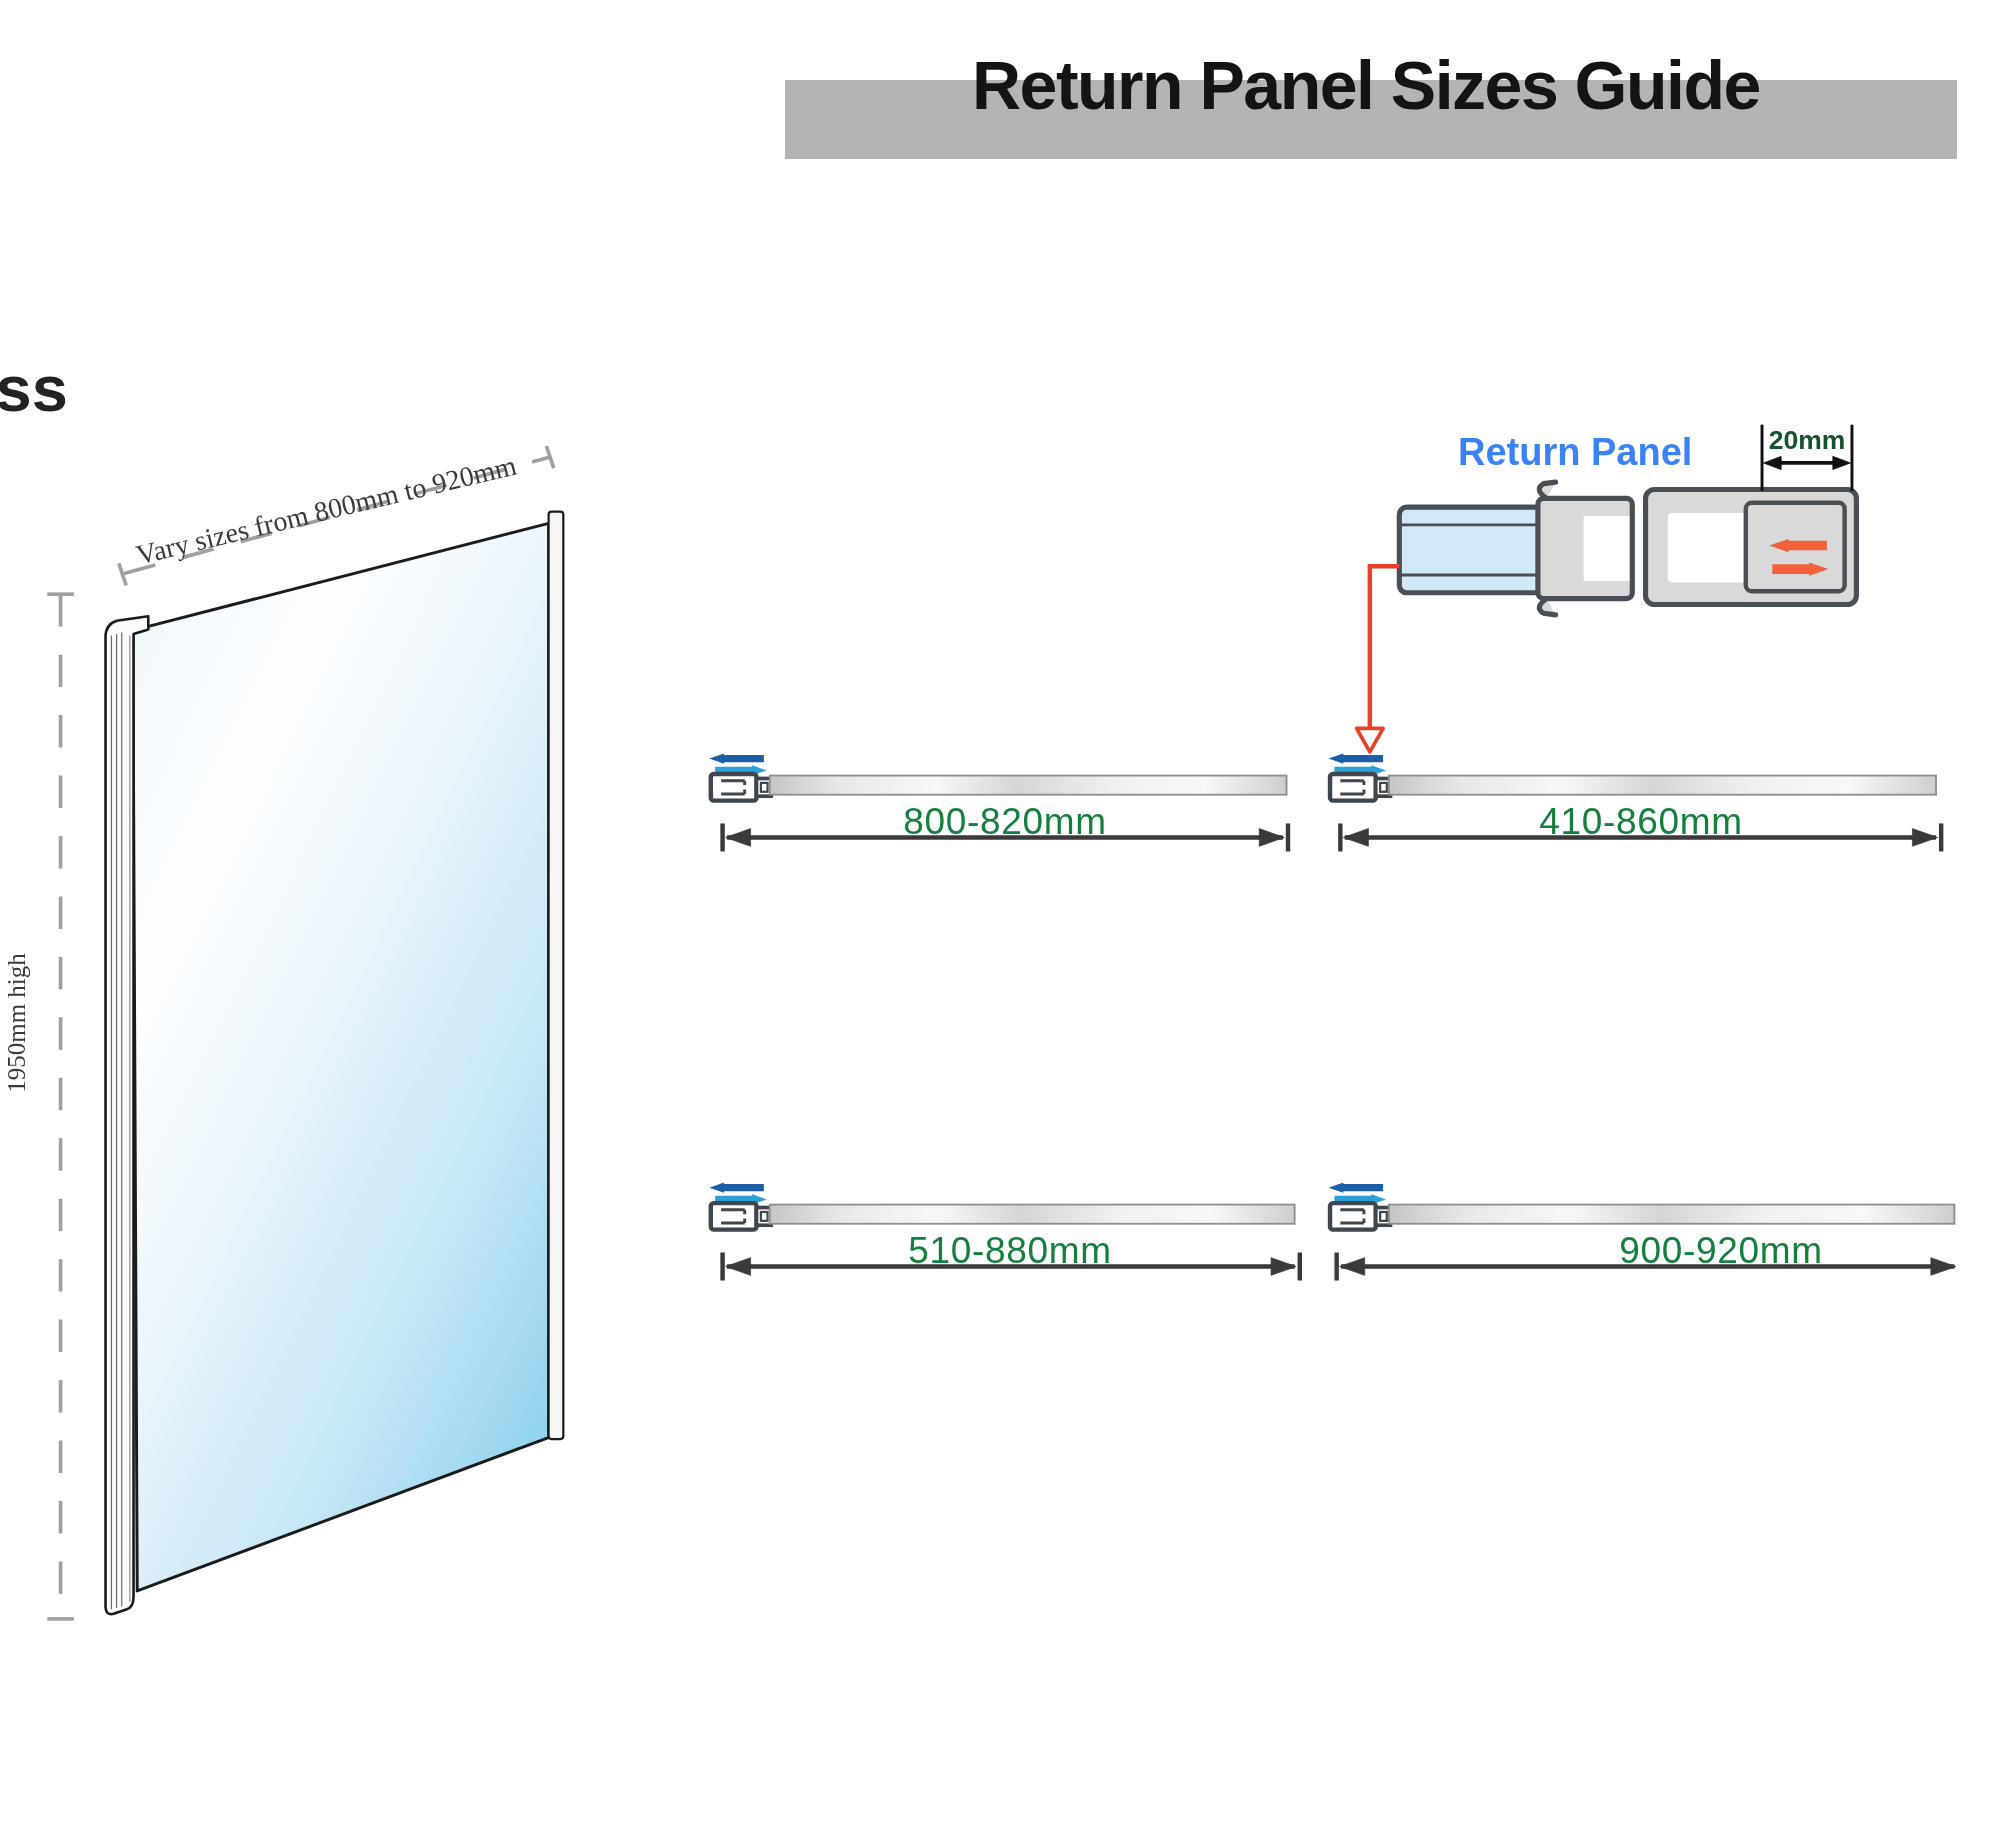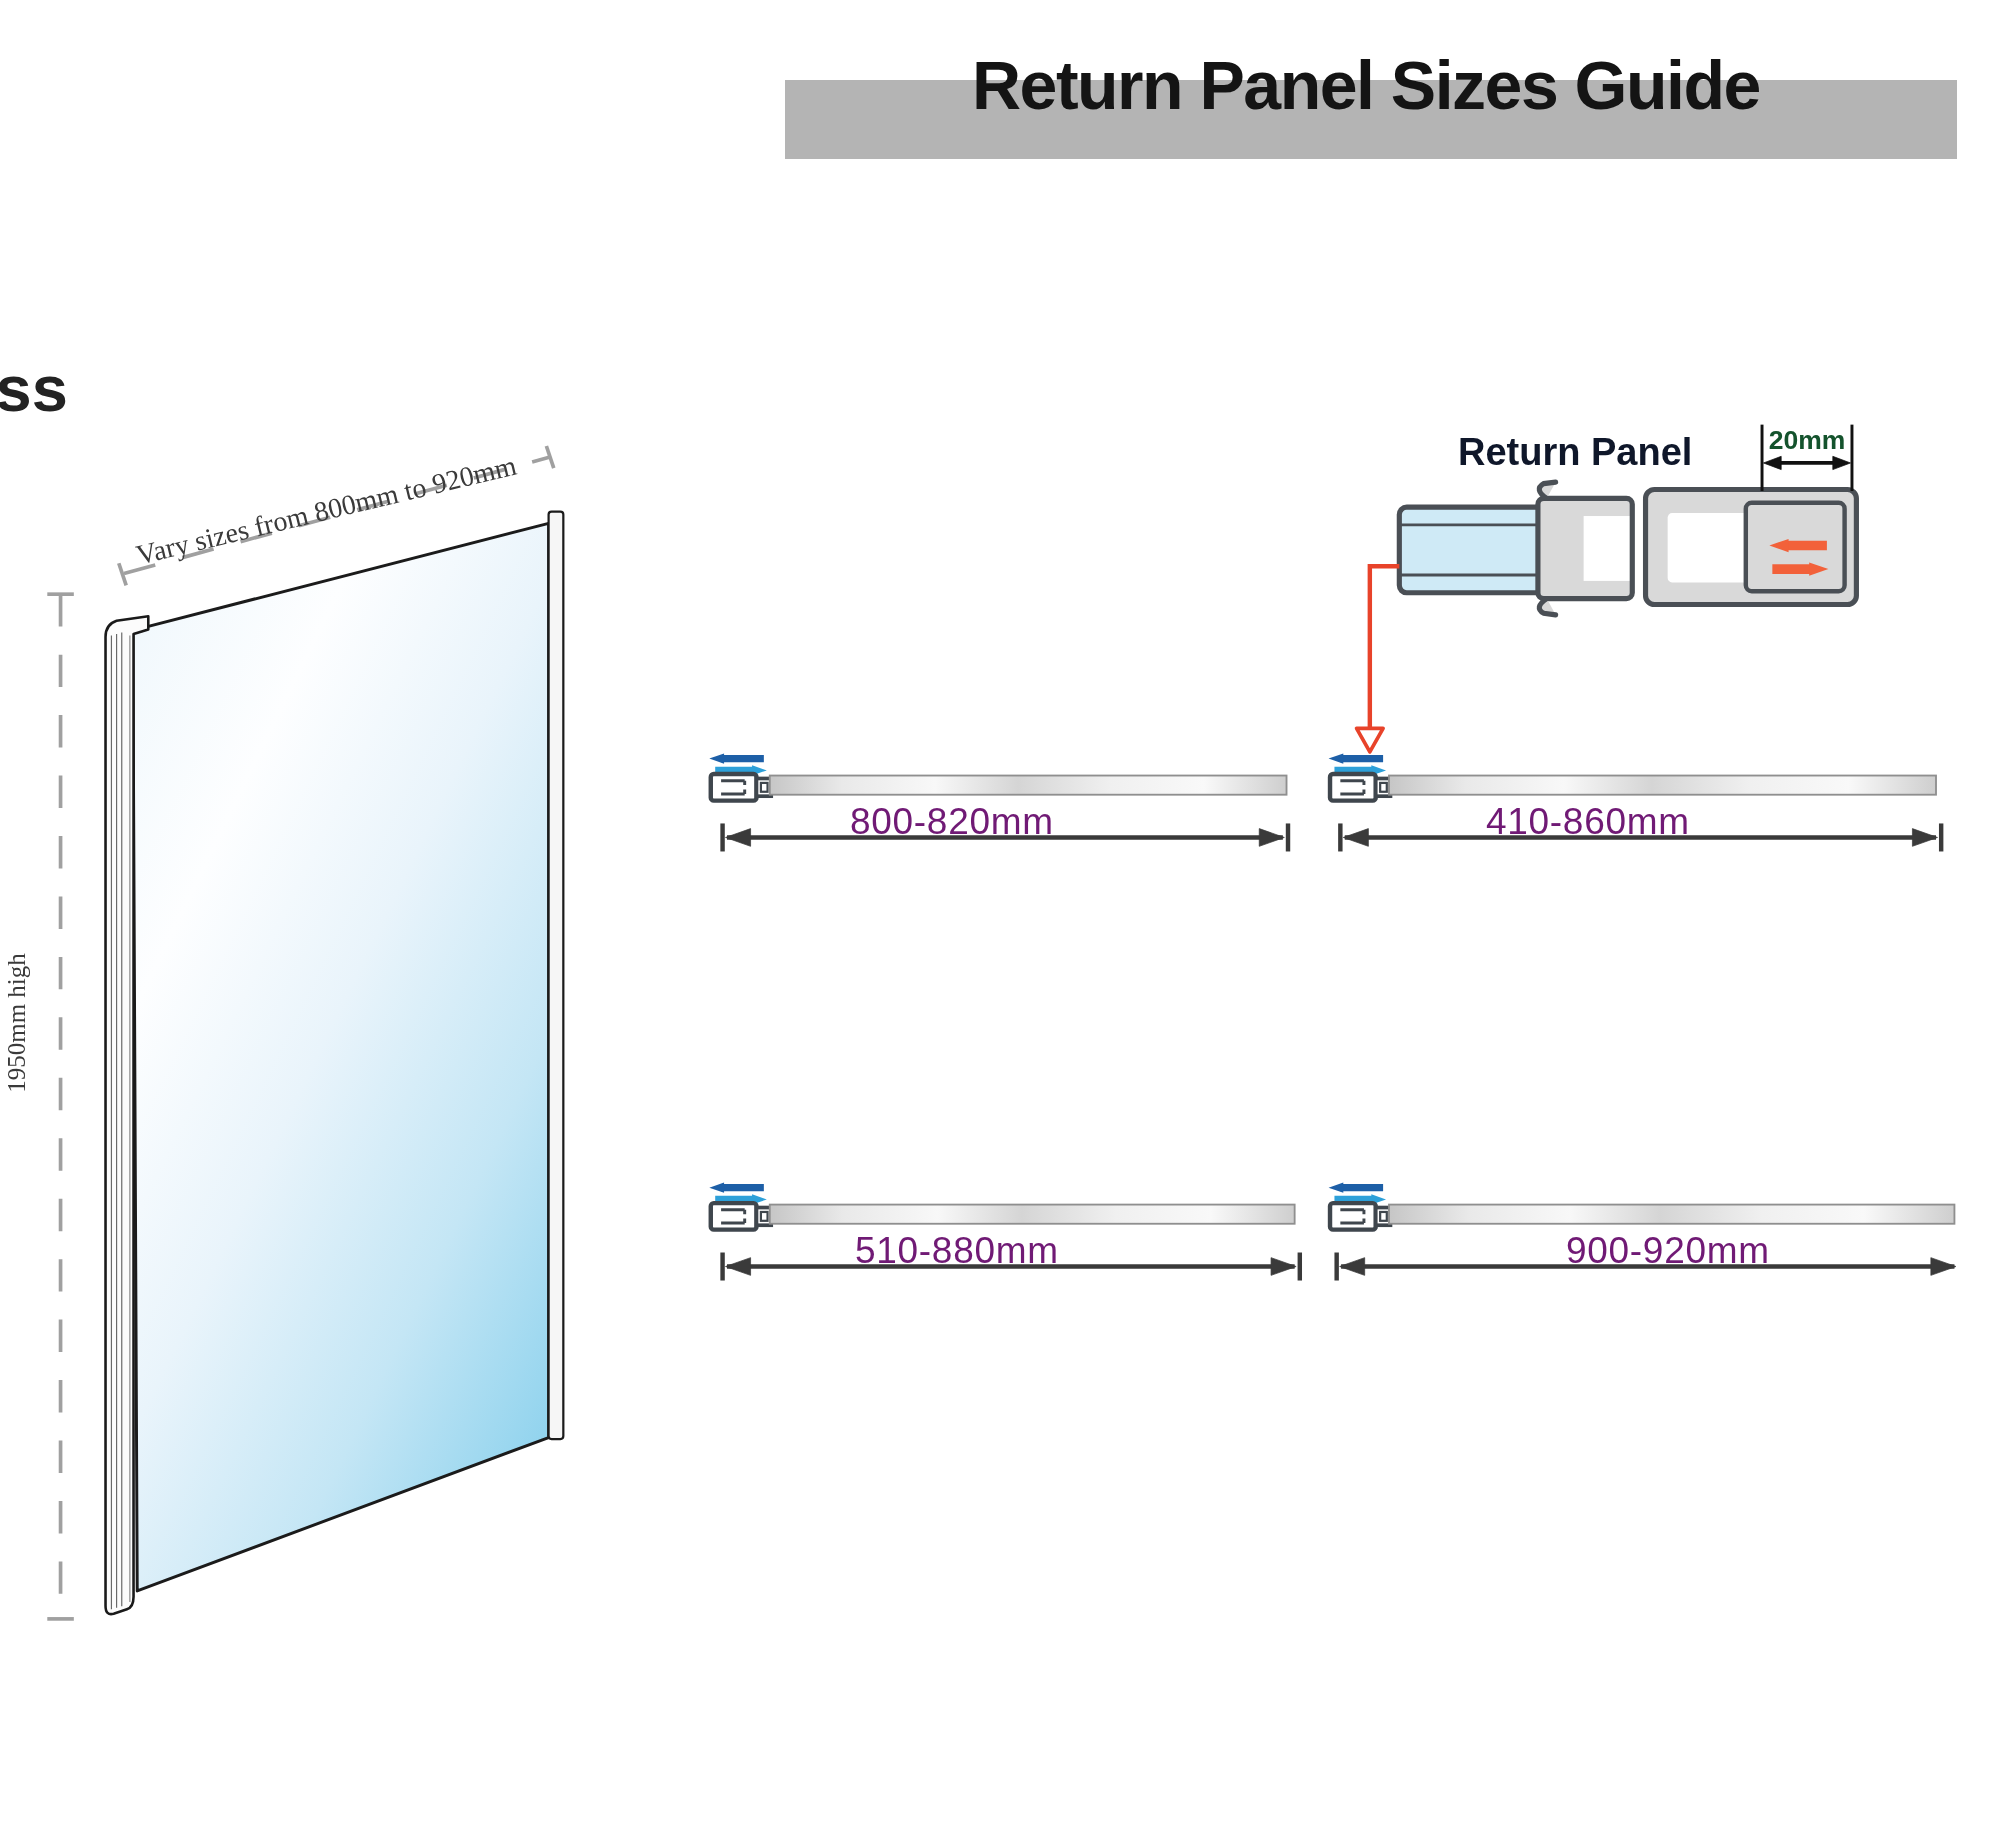--- a/index.html
+++ b/index.html
@@ -6,23 +6,23 @@
   #page{position:relative;width:1957px;height:1829px;background:#ffffff;overflow:hidden;
         font-family:"Liberation Sans",sans-serif;}
   .abs{position:absolute;}
   #banner{left:785px;top:80px;width:1230px;height:79px;background:#b4b4b4;}
   #title{left:972px;top:46px;font-size:68px;font-weight:700;letter-spacing:-1.5px;color:#141414;white-space:nowrap;}
   #partial-word{left:-4.4px;top:355px;font-size:65px;font-weight:700;color:#232323;line-height:1.05;}
   #width-note{left:137px;top:540px;width:383px;font-family:"Liberation Serif",serif;font-size:28px;color:#3a3a3a;
               transform:rotate(-13.5deg);transform-origin:0 50%;white-space:nowrap;}
   #height-note{left:-94px;top:1009px;width:221px;text-align:center;font-family:"Liberation Serif",serif;
                font-size:25px;color:#3a3a3a;transform:rotate(-90deg);transform-origin:center;white-space:nowrap;}
-  #return-panel-label{left:1458px;top:431px;font-size:38px;font-weight:700;color:#0f172a;white-space:nowrap;}
+  #return-panel-label{left:1458px;top:431px;font-size:38px;font-weight:700;color:#3b82f6;white-space:nowrap;}
   #dim20{left:1759px;top:425px;width:96px;text-align:center;font-size:26.5px;font-weight:700;color:#14532d;}
-  .size-label{width:310px;text-align:left;font-size:37px;font-weight:400;color:#701a75;letter-spacing:0.7px;white-space:nowrap;}
+  .size-label{width:310px;text-align:center;font-size:37px;font-weight:400;color:#15803d;letter-spacing:0.7px;white-space:nowrap;}
   #size-0{left:850px;top:801px;}
   #size-1{left:1486px;top:801px;}
   #size-2{left:855px;top:1230px;}
   #size-3{left:1566px;top:1230px;}
   svg{display:block;}
 </style>
 </head>
 <body>
 
 <div id="page">

